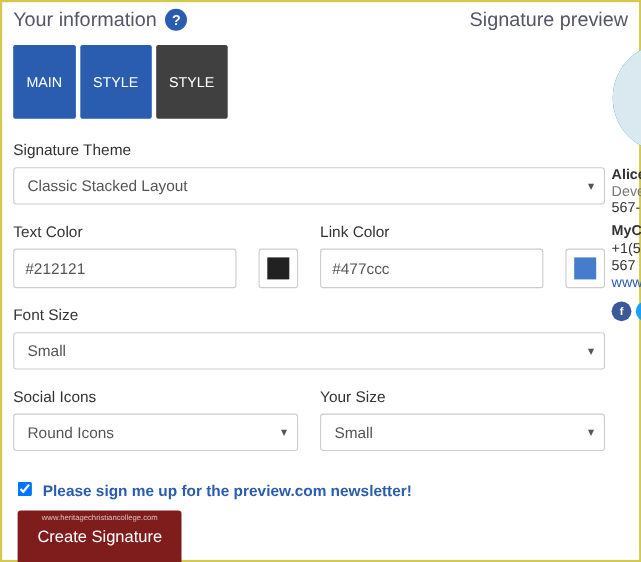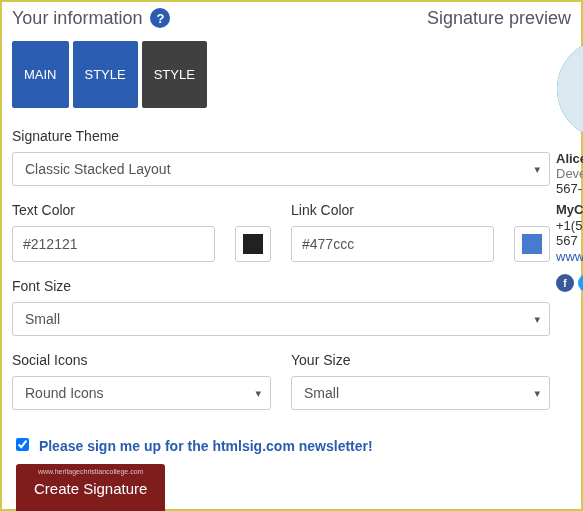--- a/index.html
+++ b/index.html
@@ -135,20 +135,20 @@
           <div class="sicon" style="background:#1da1f2">t</div>
           <div class="sicon" style="background:#db4437">g</div>
 
         </div>
       </div>
     </div>
   </div>
 
   <div class="checkbox-row">
     <input type="checkbox" checked="" style="">
-    <span>Please sign me up for the htmlsig.com newsletter!</span>
+    <span>Please sign me up for the preview.com newsletter!</span>
   </div>
 
   <button class="create-btn">
     <span class="watermark">www.heritagechristiancollege.com</span>
     <span>Create Signature</span>
   </button>
 </div>
 
 </body></html>

